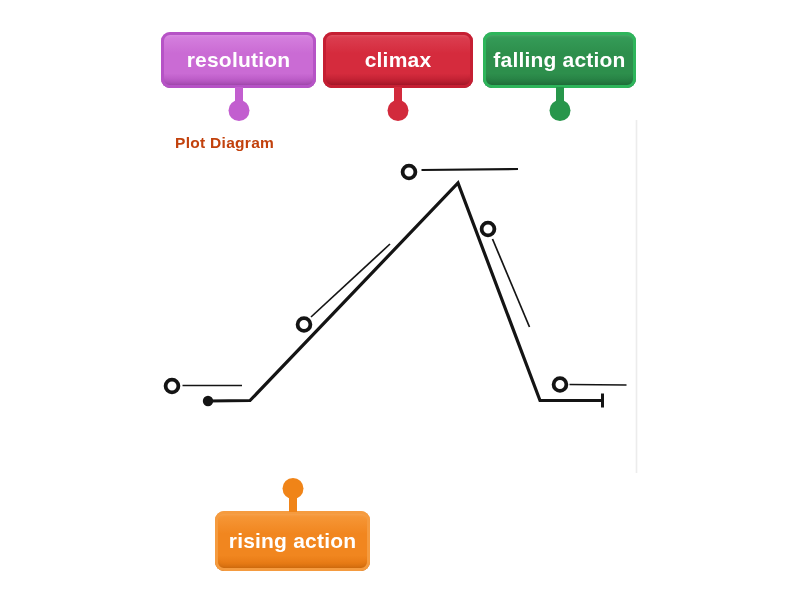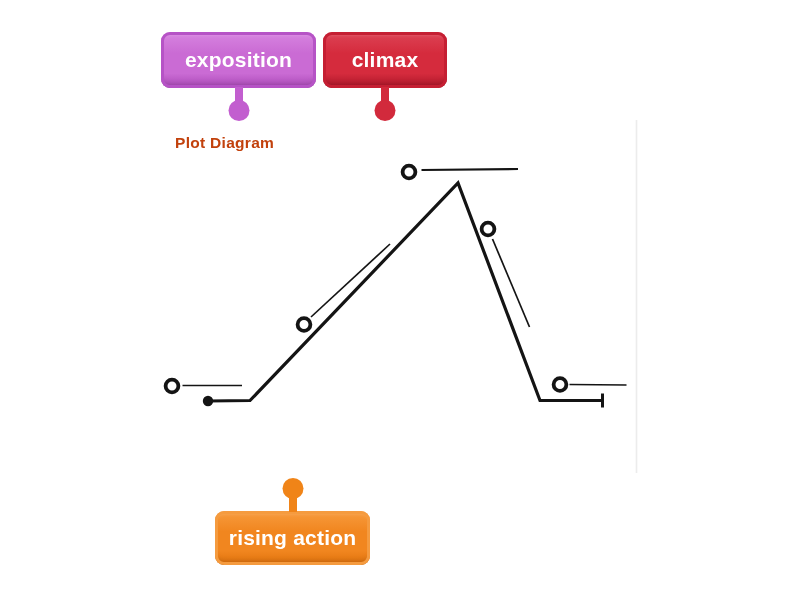--- a/index.html
+++ b/index.html
@@ -9,34 +9,34 @@
   }
   
   .chip{
     position:absolute;height:56px;border-radius:9px;
     display:flex;align-items:center;justify-content:center;
     color:#ffffff;font-weight:700;font-size:21px;letter-spacing:.2px;
     background:linear-gradient(180deg,var(--light) 0%,var(--main) 38%,var(--main) 74%,var(--dark) 100%);
     box-shadow:inset 0 0 0 3px var(--edge), inset 0 -6px 6px -4px rgba(0,0,0,.25), inset 0 5px 4px -3px rgba(255,255,255,.30);
     cursor:grab;user-select:none;
   }
-  .chip-bottom{height:54px;text-align:right;}
+  .chip-bottom{height:60px;text-align:right;}
   .pin{position:absolute;left:50%;width:22px;pointer-events:none;}
   .pin .stem{position:absolute;left:50%;transform:translateX(-50%);width:8px;background:var(--pin);}
   .pin .ball{position:absolute;left:50%;transform:translateX(-50%);width:21px;height:21px;border-radius:50%;background:var(--pin);}
   .pin-below{bottom:-33px;height:33px;transform:translateX(-50%);}
   .pin-below .stem{top:-1px;height:15px;}
   .pin-below .ball{bottom:0;}
   .pin-above{top:-33px;height:33px;transform:translateX(-50%);}
   .pin-above .stem{bottom:-1px;height:15px;}
   .pin-above .ball{top:0;}
 
   
   .chip-resolution{left:161px;top:32px;width:155px;}
-  .chip-climax{left:323px;top:32px;width:124px;}
+  .chip-climax{left:323px;top:32px;width:150px;}
   .chip-falling{left:483px;top:32px;width:153px;}
   .chip-rising{left:215px;top:511px;width:155px;}
   .chip-exposition{left:430px;top:511px;width:150px;}
 
   
   .diagram-title{
     position:absolute;left:175px;top:134px;
     font-weight:700;font-size:15.5px;color:#c2410c;letter-spacing:.3px;
   }
   svg.plot{position:absolute;left:0;top:0;}
@@ -47,28 +47,35 @@
   .answer-line{stroke:var(--ink);stroke-width:1.7;}
   .answer-line-top{stroke:var(--ink);stroke-width:2.2;}
   .faint{stroke:var(--faint);stroke-width:1.6;}
 </style>
 </head>
 <body>
 
 <div class="stage" style="--ink: #141414; --faint: #ececec; --hotspot-fill: #ffffff;">
 
   <div class="chip chip-resolution" style="--edge: #b653c6; --light: #d784e0; --main: #ca6bd4; --dark: #a948b6; --pin: #c25ecf;">
-    <span>exposition</span>
+    <span>resolution</span>
     <span class="pin pin-below">
         <span class="stem"></span>
         <span class="ball"></span>
       </span>
   </div>
   <div class="chip chip-climax" style="--edge: #c51f33; --light: #dd4355; --main: #d52b3d; --dark: #aa1527; --pin: #d22a3c;">
     <span>climax</span>
+    <span class="pin pin-below">
+        <span class="stem"></span>
+        <span class="ball"></span>
+      </span>
+  </div>
+  <div class="chip chip-falling" style="--edge: #2eb55b; --light: #379f5b; --main: #2d8f4c; --dark: #20713c; --pin: #27964b;">
+    <span>falling action</span>
     <span class="pin pin-below">
         <span class="stem"></span>
         <span class="ball"></span>
       </span>
   </div>
 
   <div class="diagram-title">Plot Diagram</div>
 
   <svg class="plot" width="800" height="600" viewBox="0 0 800 600">
 

